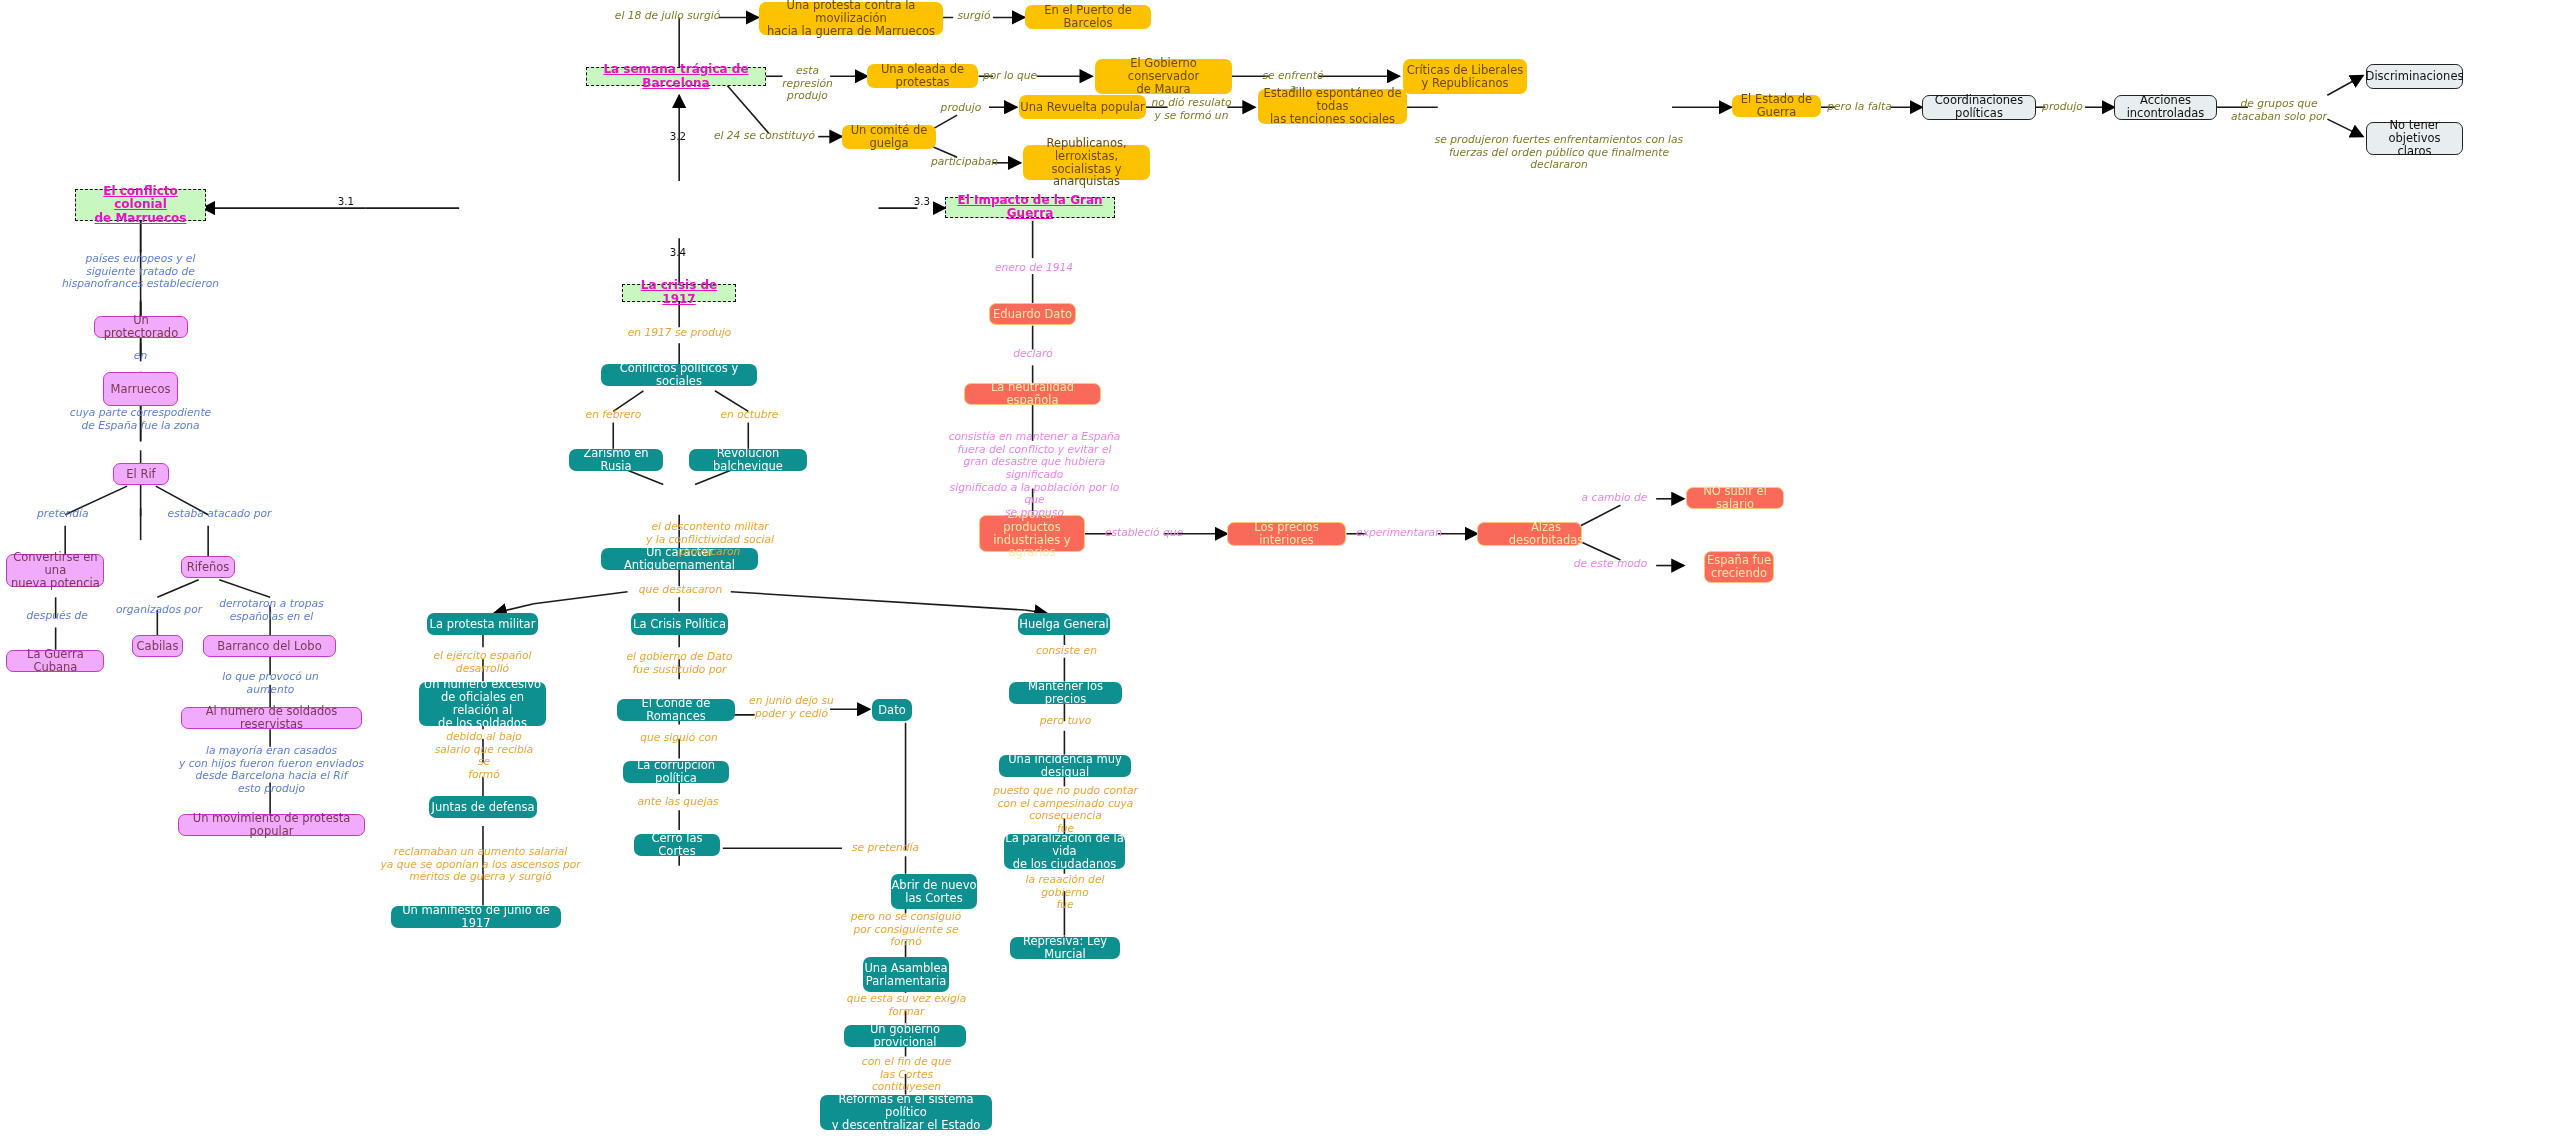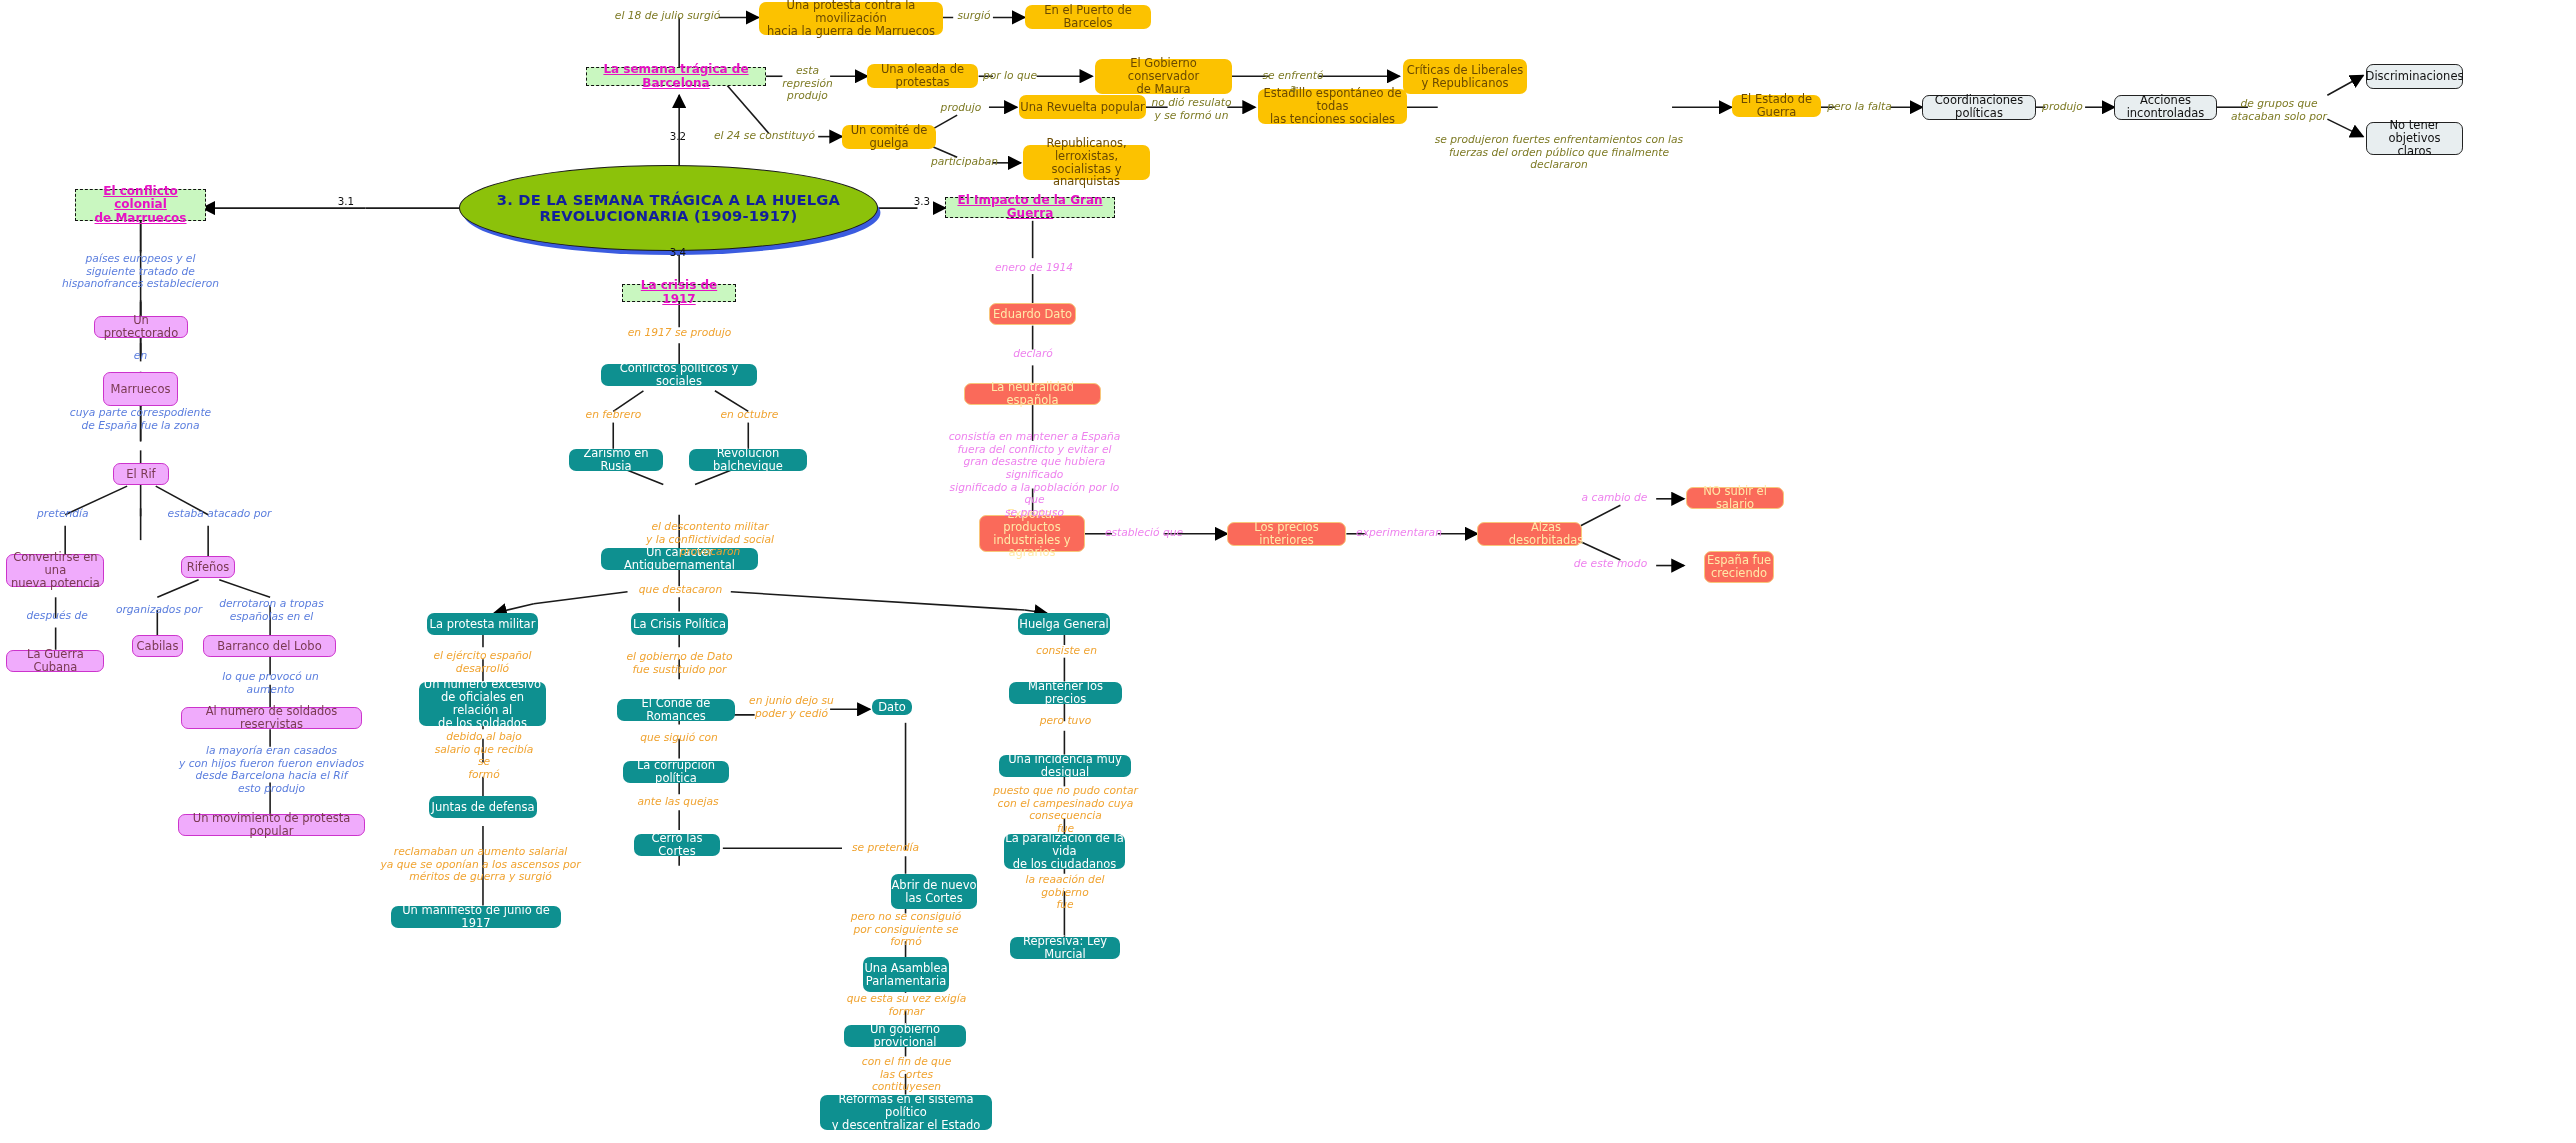--- a/index.html
+++ b/index.html
@@ -253,21 +253,20 @@
       <line x1="1340" y1="828" x2="1340" y2="858"></line>
       <line x1="1340" y1="880" x2="1340" y2="908"></line>
       <line x1="1340" y1="920" x2="1340" y2="950"></line>
       <line x1="1340" y1="968" x2="1340" y2="990"></line>
       <line x1="1340" y1="1030" x2="1340" y2="1050"></line>
       <line x1="1340" y1="1078" x2="1340" y2="1100"></line>
       <line x1="1340" y1="1122" x2="1340" y2="1180"></line>
     </g>
   </svg>
 
-  <div class="node topic" style="left:459px;top:165px;width:419px;height:86px;">3. DE LA SEMANA TRÁGICA A LA HUELGA REVOLUCIONARIA (1909-1917)</div>
 
   <div class="lbl lbl-num" style="left:330px;top:195px;width:32px;">3.1</div>
   <div class="lbl lbl-num" style="left:662px;top:130px;width:32px;">3.2</div>
   <div class="lbl lbl-num" style="left:906px;top:195px;width:32px;">3.3</div>
   <div class="lbl lbl-num" style="left:662px;top:246px;width:32px;">3.4</div>
 
   <div class="node subtopic" style="left:75px;top:189px;width:131px;height:32px;">El conflicto colonial<br>de Marruecos</div>
   <div class="node subtopic" style="left:586px;top:67px;width:180px;height:19px;">La semana trágica de Barcelona</div>
   <div class="node subtopic" style="left:945px;top:197px;width:170px;height:20.7px;">El Impacto de la Gran Guerra</div>
   <div class="node subtopic" style="left:622px;top:284px;width:114px;height:17.5px;">La crisis de 1917</div>
@@ -343,21 +342,21 @@
   <div class="node teal" style="left:569px;top:449px;width:94px;height:22px;">Zarismo en Rusia</div>
   <div class="node teal" style="left:689px;top:449px;width:118px;height:22px;">Revolución balchevique</div>
   <div class="node teal" style="left:601px;top:548px;width:157px;height:22px;">Un carácter Antigubernamental</div>
   <div class="node teal" style="left:427px;top:613px;width:111px;height:22px;">La protesta militar</div>
   <div class="node teal" style="left:631px;top:613px;width:97px;height:22px;">La Crisis Política</div>
   <div class="node teal" style="left:1018px;top:613px;width:92px;height:22px;">Huelga General</div>
   <div class="node teal" style="left:419px;top:682px;width:127px;height:44px;">Un número excesivo<br>de oficiales en relación al<br>de los soldados</div>
   <div class="node teal" style="left:429px;top:796px;width:108px;height:22px;">Juntas de defensa</div>
   <div class="node teal" style="left:391px;top:906px;width:170px;height:22px;">Un manifiesto de junio de 1917</div>
   <div class="node teal" style="left:617px;top:699px;width:118px;height:22px;">El Conde de Romances</div>
-  <div class="node teal" style="left:872px;top:699px;width:40px;height:16px;">Dato</div>
+  <div class="node teal" style="left:872px;top:699px;width:40px;height:22px;">Dato</div>
   <div class="node teal" style="left:623px;top:761px;width:106px;height:22px;">La corrupción política</div>
   <div class="node teal" style="left:634px;top:834px;width:86px;height:22px;">Cerró las Cortes</div>
   <div class="node teal" style="left:863px;top:874px;width:86px;height:35px;margin-left:28px;">Abrir de nuevo<br>las Cortes</div>
   <div class="node teal" style="left:863px;top:957px;width:86px;height:35px;">Una Asamblea<br>Parlamentaria</div>
   <div class="node teal" style="left:844px;top:1025px;width:122px;height:22px;">Un gobierno provicional</div>
   <div class="node teal" style="left:820px;top:1095px;width:172px;height:35px;">Reformas en el sistema político<br>y descentralizar el Estado</div>
   <div class="node teal" style="left:1009px;top:682px;width:113px;height:22px;">Mantener los precios</div>
   <div class="node teal" style="left:999px;top:755px;width:132px;height:22px;">Una incidencia muy desigual</div>
   <div class="node teal" style="left:1004px;top:834px;width:121px;height:35px;">La paralización de la vida<br>de los ciudadanos</div>
   <div class="node teal" style="left:1010px;top:937px;width:110px;height:22px;">Represiva: Ley Murcial</div>

